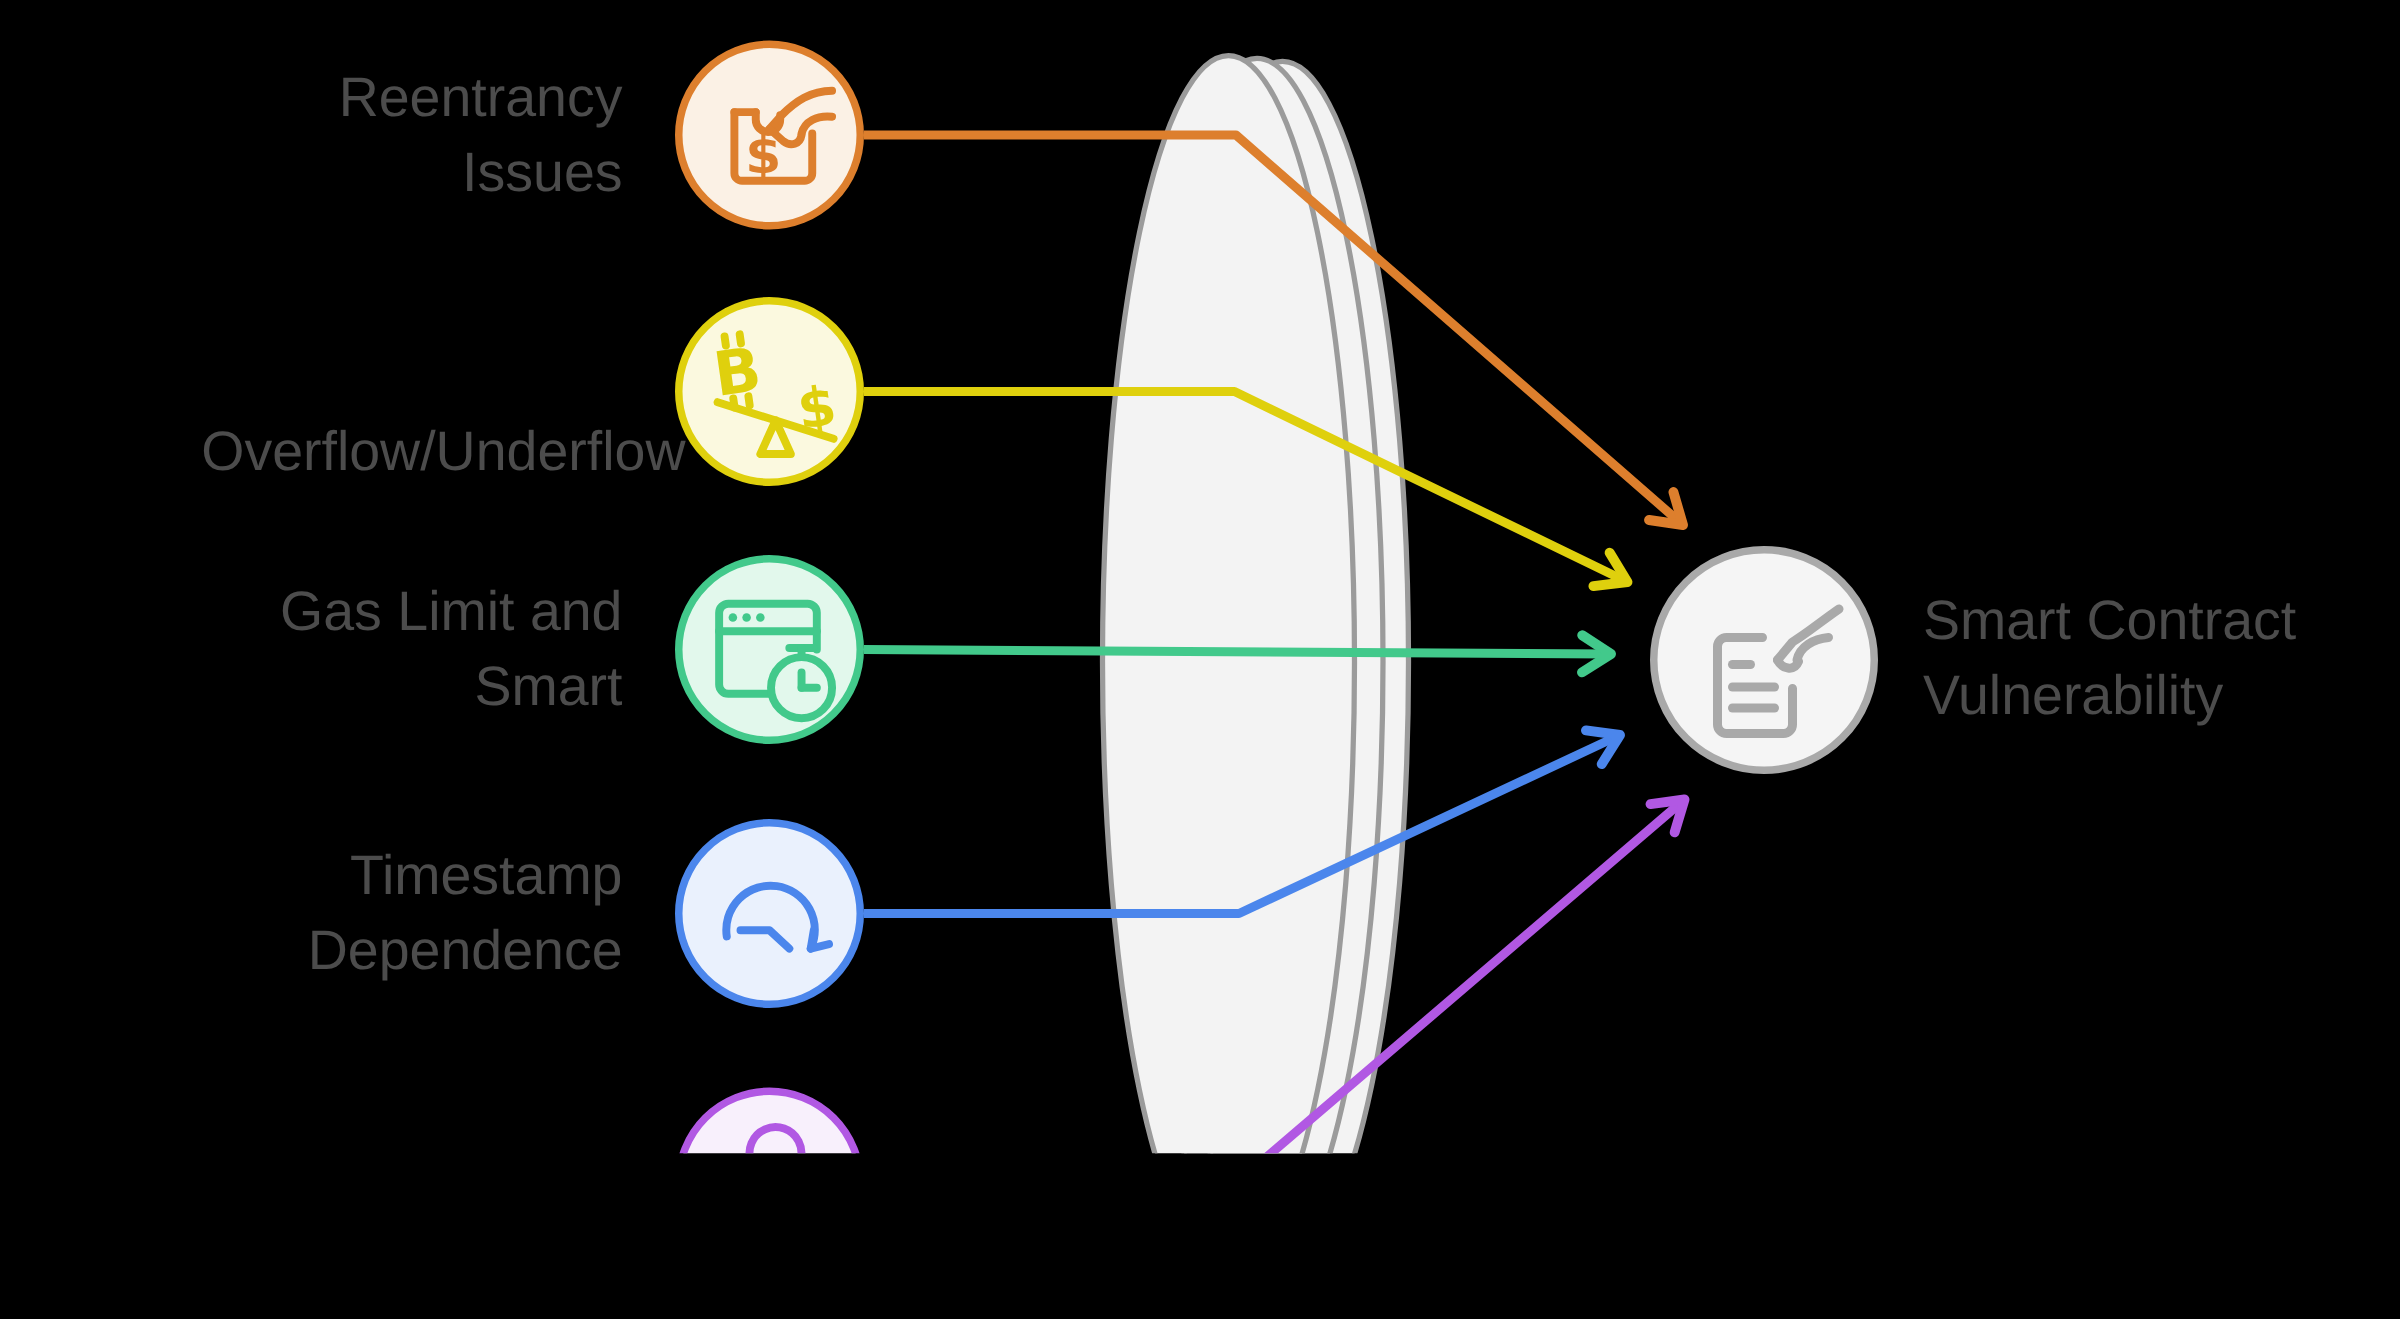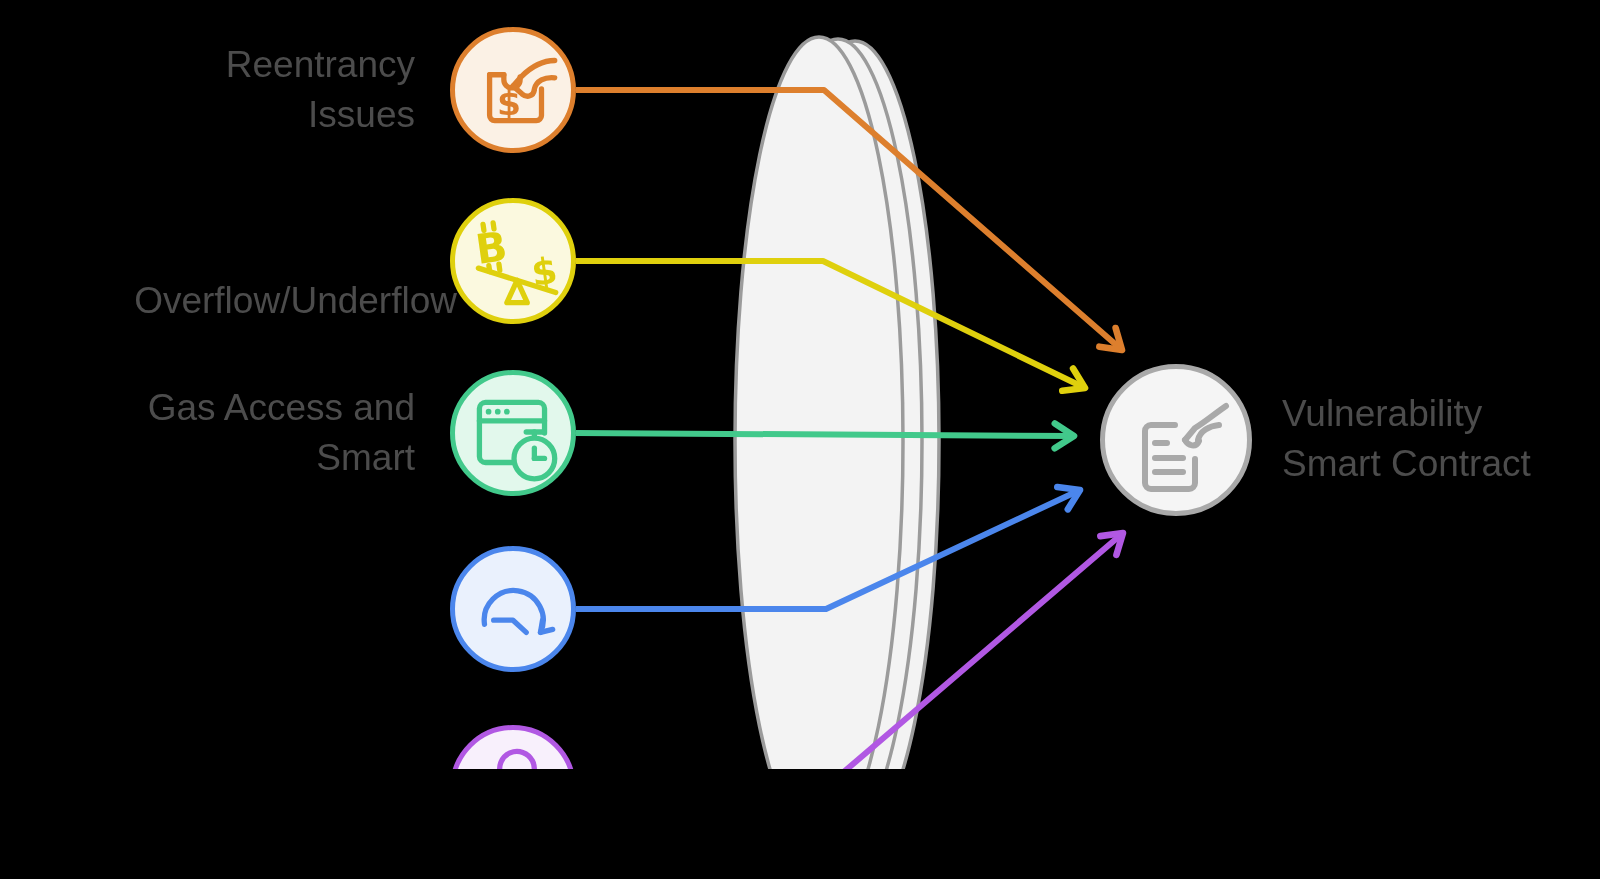--- a/index.html
+++ b/index.html
@@ -79,22 +79,26 @@
   </svg>
 
   <div class="label align-right" style="top:40px; right:1185px;">
     <div>Reentrancy</div>
     <div>Issues</div>
   </div>
   <div class="label align-right" style="top:236px; right:1143px;margin-top:40px;">
     <div>Overflow/Underflow</div>
   </div>
   <div class="label align-right" style="top:383px; right:1185px;">
-    <div>Gas Access and</div>
+    <div>Gas Limit and</div>
     <div>Smart</div>
+  </div>
+  <div class="label align-right" style="top:559px; right:1185px;">
+    <div>Timestamp</div>
+    <div>Dependence</div>
   </div>
 
   <div class="node cause" style="left: 450px; top: 27px; --stroke: #DD7F2D; --fill: #FBF1E5;">
     <svg viewBox="0 0 114 114" class="icon">
       <path d="M34,42 v40 a5,5 0 0 0 5,5 h41 a5,5 0 0 0 5,-5 V56"></path>
       <path d="M34,42 h14"></path>
       <path d="M48,42 v5 a8,8 0 0 0 16,0 v-3"></path>
       <text class="glyph" x="53" y="82" text-anchor="middle" font-size="34">$</text>
       <path d="M98,28 C84,28 74,35 65,44 L57,53"></path>
       <path d="M57,53 l9,8 c5,4 11,2 12,-4"></path>
@@ -153,17 +157,17 @@
       <path d="M50,74 h12"></path>
       <path d="M50,89 h28"></path>
       <path d="M50,103 h28"></path>
       <path d="M121,37 C108,46 100,53 90,59 L80,71"></path>
       <path d="M80,71 c3,6 11,8 14,1"></path>
       <path d="M93,71 c2,-9 11,-14 21,-15"></path>
     </svg>
   </div>
 
   <div class="label" style="top:389px; left:1282px;">
+    <div>Smart Contract</div>
     <div>Vulnerability</div>
-    <div>Smart Contract</div>
   </div>
 
 </div>
 
 </body></html>

